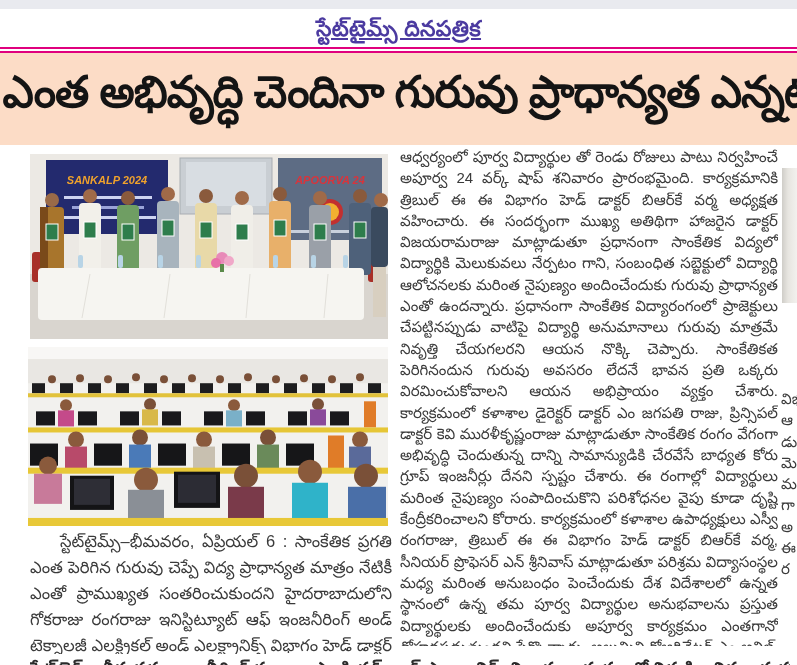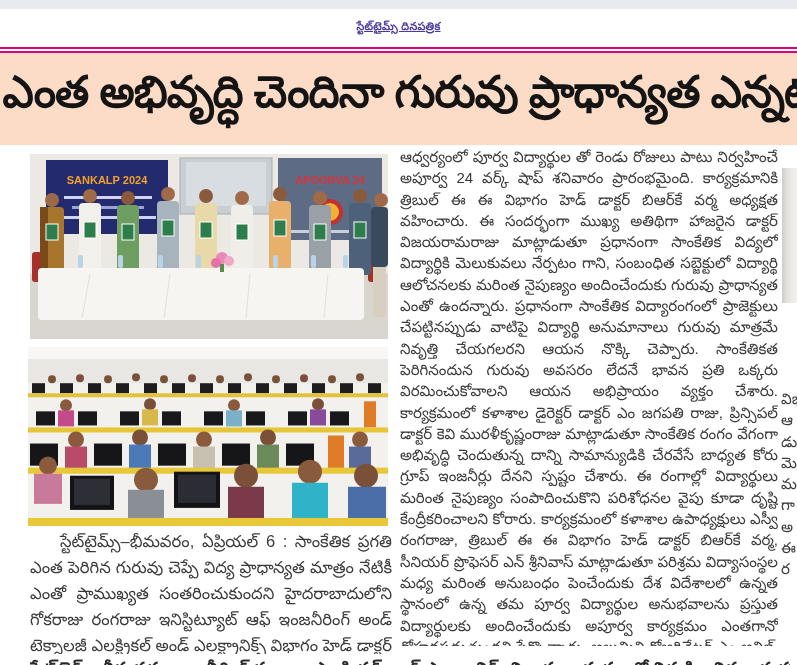--- a/index.html
+++ b/index.html
@@ -3,33 +3,33 @@
 <meta charset="utf-8">
 <style>
   * { margin:0; padding:0; box-sizing:border-box; }
   html,body { background:#ffffff; }
   body { font-family:"Liberation Sans","DejaVu Sans",sans-serif; }
   .page { position:relative; width:797px; height:665px; background:#fff; overflow:hidden; margin:0 auto; }
 
   .top-strip { position:absolute; top:0; left:0; width:797px; height:9px; background:#e9eaef; }
 
   .masthead { position:absolute; top:16px; left:0; width:797px; text-align:center; }
-  .masthead-title { display:inline-block; color:#4b3aa0; font-size:11px; font-weight:bold;
+  .masthead-title { display:inline-block; color:#4b3aa0; font-size:22px; font-weight:bold;
     text-decoration:underline; letter-spacing:.3px; }
 
   .rule { position:absolute; top:47px; left:0; width:797px; height:6px;
     border-top:2px solid #e0007e; border-bottom:2px solid #e0007e; background:#fff; }
 
   .headline-band { position:absolute; top:53px; left:0; width:797px; height:92px;
     background:#fcdcc6; display:flex; align-items:flex-start; justify-content:center;
     overflow:hidden; }
   .headline-text { font-size:44px; line-height:78px; font-weight:900; color:#141414;
     letter-spacing:-1px; white-space:nowrap; }
 
-  .photo { position:absolute; background:#ddd; overflow:hidden; }
+  .photo { position:absolute; background:#ddd; overflow:hidden;font-style:italic; }
   .photo-stage { left:30px; top:154px; width:358px; height:185px; }
   .photo-classroom { left:28px; top:347px; width:360px; height:179px; }
   .photo svg { display:block; width:100%; height:100%; }
 
   .body-text { color:#3a3a3a; text-align:justify; overflow:hidden; position:absolute; }
   .left-col-text { left:30px; top:528px; width:362px; height:126px;
     font-size:16.5px; line-height:26px; text-indent:30px; }
   .right-col-text { left:400px; top:146px; width:378px; height:500px;
     font-size:15px; line-height:21.3px; }
 

